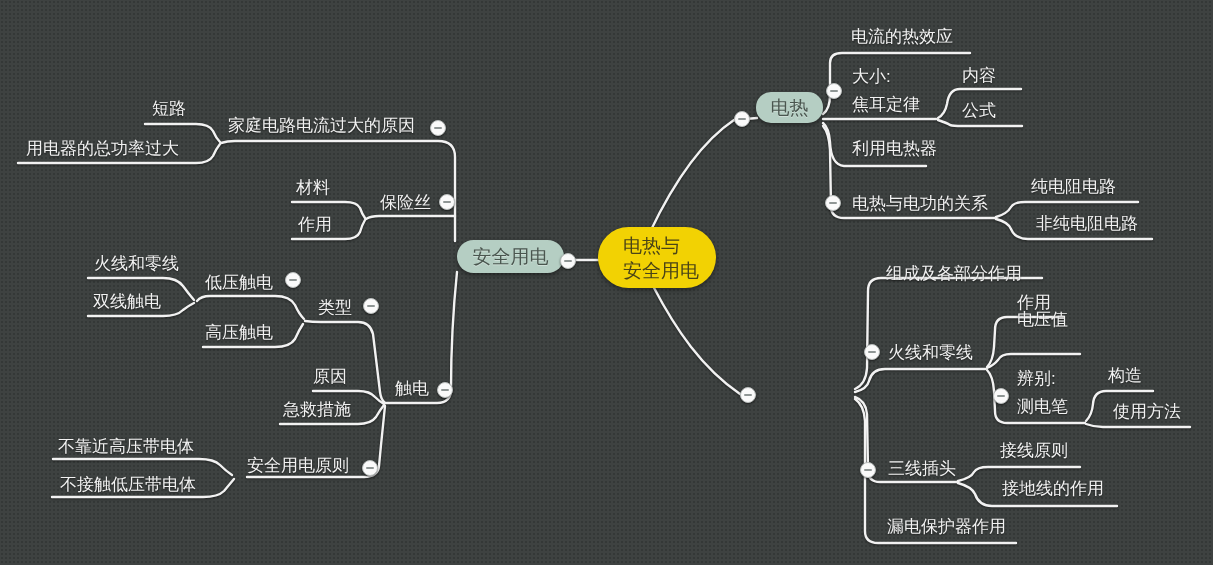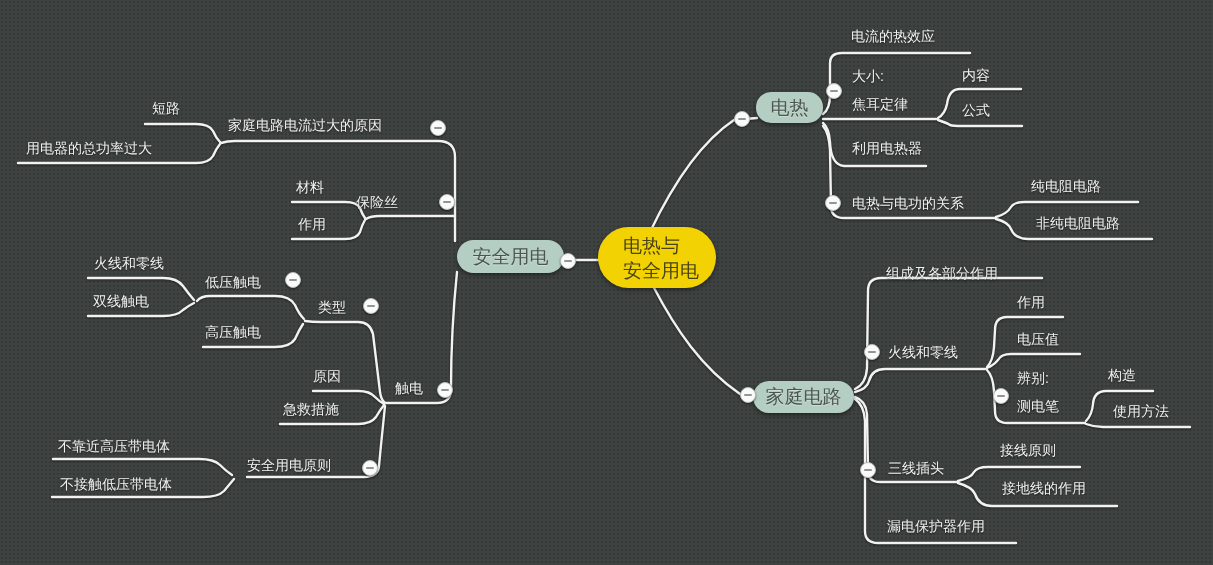--- a/index.html
+++ b/index.html
@@ -19,21 +19,21 @@
     position:absolute;left:0;top:0;
     filter:drop-shadow(0 1px 1px rgba(0,0,0,.45));
   }
   svg.lines path{
     fill:none;stroke:#f2f2f2;stroke-width:2.4;
     stroke-linecap:round;stroke-linejoin:round;
   }
   .lbl{
     position:absolute;
     color:#f2f2f2;
-    font-size:14px;line-height:19px;
+    font-size:17px;line-height:19px;
     white-space:nowrap;
     text-shadow:0 1px 2px rgba(0,0,0,.55);
   }
   .pill{
     position:absolute;
     display:flex;align-items:center;justify-content:center;
     background:#b5cec3;
     color:#4a564f;
     font-size:19px;
     border-radius:17px;
@@ -114,21 +114,21 @@
     <path d="M 560,260 L 600,260"></path>
     <path d="M 650,232 C 672,186 701,142 734,120 L 757,118"></path>
     <path d="M 653,286 C 676,330 702,368 740,394 L 755,395"></path>
   </svg>
 
   <div class="lbl" style="left:152px;top:99px">短路</div>
   <div class="lbl" style="left:228px;top:116px">家庭电路电流过大的原因</div>
   <div class="lbl" style="left:26px;top:139px">用电器的总功率过大</div>
   <div class="lbl" style="left:296px;top:178px">材料</div>
   <div class="lbl" style="left:298px;top:215px">作用</div>
-  <div class="lbl" style="left:356px;top:193px">保险丝</div>
+  <div class="lbl" style="left:380px;top:193px">保险丝</div>
   <div class="lbl" style="left:94px;top:254px">火线和零线</div>
   <div class="lbl" style="left:93px;top:292px">双线触电</div>
   <div class="lbl" style="left:205px;top:273px">低压触电</div>
   <div class="lbl" style="left:205px;top:323px">高压触电</div>
   <div class="lbl" style="left:318px;top:298px">类型</div>
   <div class="lbl" style="left:313px;top:367px">原因</div>
   <div class="lbl" style="left:283px;top:400px">急救措施</div>
   <div class="lbl" style="left:395px;top:379px">触电</div>
   <div class="lbl" style="left:58px;top:437px">不靠近高压带电体</div>
   <div class="lbl" style="left:60px;top:475px">不接触低压带电体</div>
@@ -140,37 +140,36 @@
   <div class="lbl" style="left:962px;top:66px">内容</div>
   <div class="lbl" style="left:962px;top:101px">公式</div>
   <div class="lbl" style="left:852px;top:139px">利用电热器</div>
   <div class="lbl" style="left:852px;top:194px">电热与电功的关系</div>
   <div class="lbl" style="left:1031px;top:177px">纯电阻电路</div>
   <div class="lbl" style="left:1036px;top:214px">非纯电阻电路</div>
 
   <div class="lbl" style="left:886px;top:264px">组成及各部分作用</div>
   <div class="lbl" style="left:888px;top:343px">火线和零线</div>
   <div class="lbl" style="left:1017px;top:293px">作用</div>
-  <div class="lbl" style="left:1017px;top:330px">电压值</div>
+  <div class="lbl" style="left:1017px;top:310px">电压值</div>
   <div class="lbl" style="left:1017px;top:369px">辨别:</div>
   <div class="lbl" style="left:1017px;top:397px">测电笔</div>
   <div class="lbl" style="left:1108px;top:366px">构造</div>
   <div class="lbl" style="left:1113px;top:402px">使用方法</div>
   <div class="lbl" style="left:888px;top:459px">三线插头</div>
   <div class="lbl" style="left:1000px;top:441px">接线原则</div>
   <div class="lbl" style="left:1002px;top:479px">接地线的作用</div>
   <div class="lbl" style="left:887px;top:517px">漏电保护器作用</div>
 
   <div class="pill center" style="left:598px;top:227px;width:118px;height:61px">
     <div>电热与</div>
     <div>安全用电</div>
   </div>
   <div class="pill" style="left:457px;top:240px;width:107px;height:33px">安全用电</div>
   <div class="pill" style="left:756px;top:92px;width:67px;height:31px;border-radius:15px">电热</div>
-  <div class="pill" style="left:753px;top:381px;width:101px;height:32px;border-radius:16px">家庭电路</div>
 
   <div class="minus" style="left:560px;top:253px"></div>
   <div class="minus" style="left:734px;top:111px"></div>
   <div class="minus" style="left:740px;top:387px"></div>
   <div class="minus" style="left:430px;top:120px"></div>
   <div class="minus" style="left:439px;top:194px"></div>
   <div class="minus" style="left:437px;top:382px"></div>
   <div class="minus" style="left:363px;top:298px"></div>
   <div class="minus" style="left:285px;top:272px"></div>
   <div class="minus" style="left:362px;top:460px"></div>

